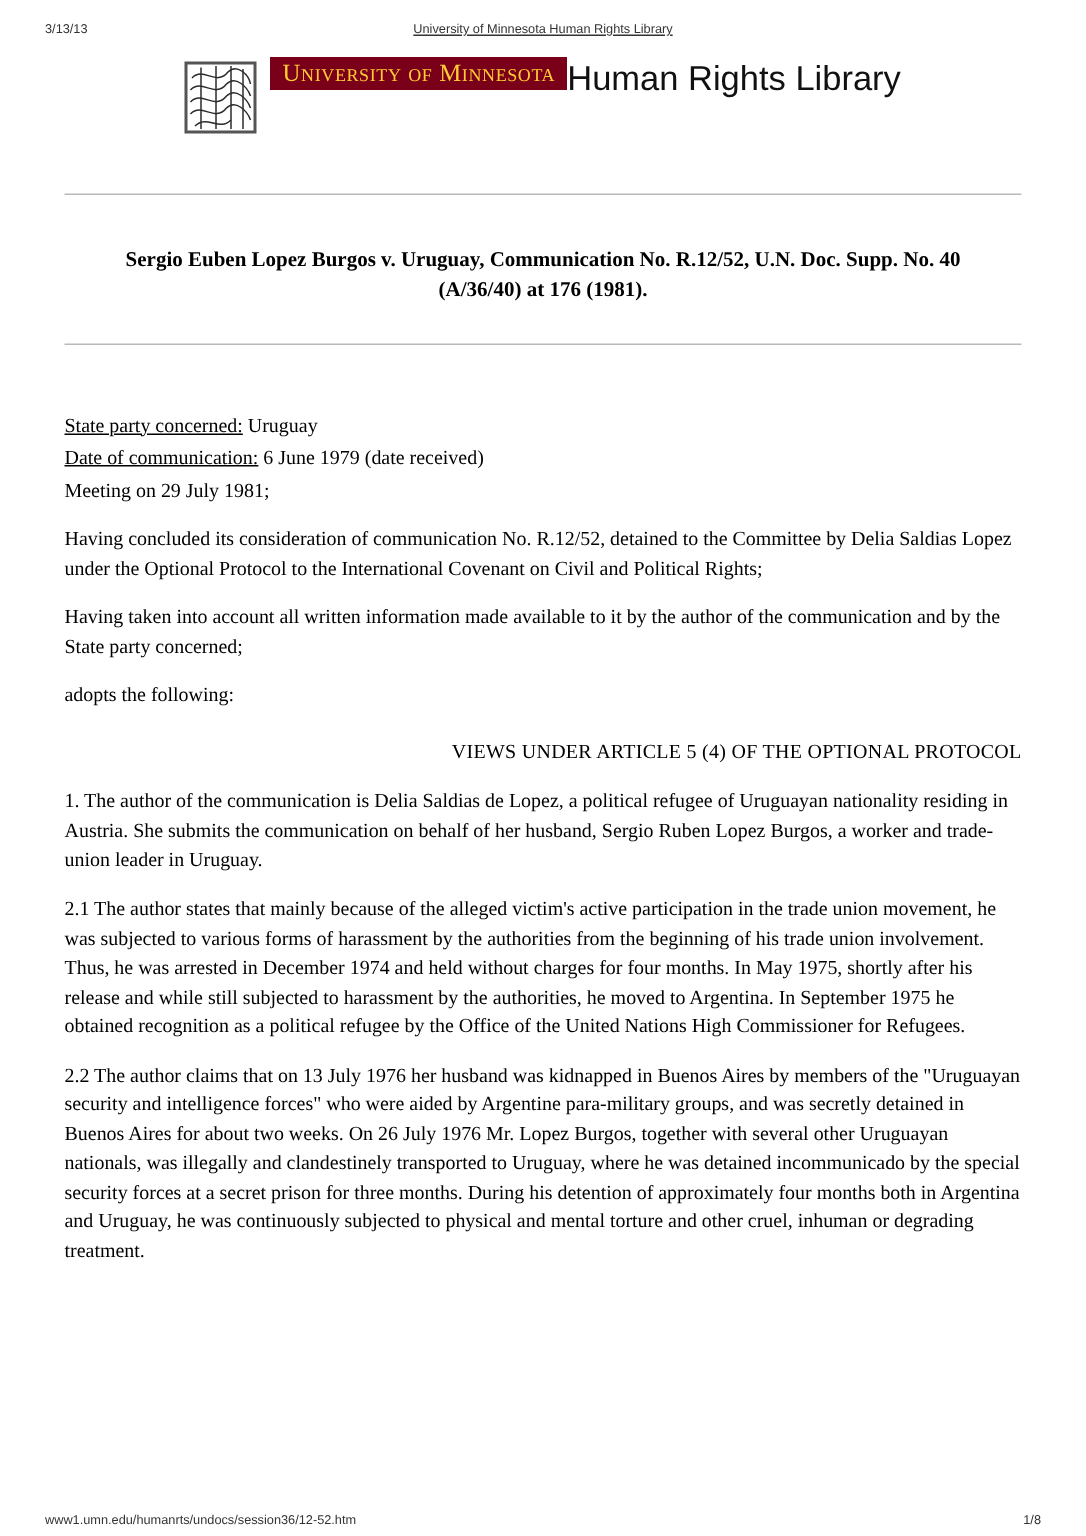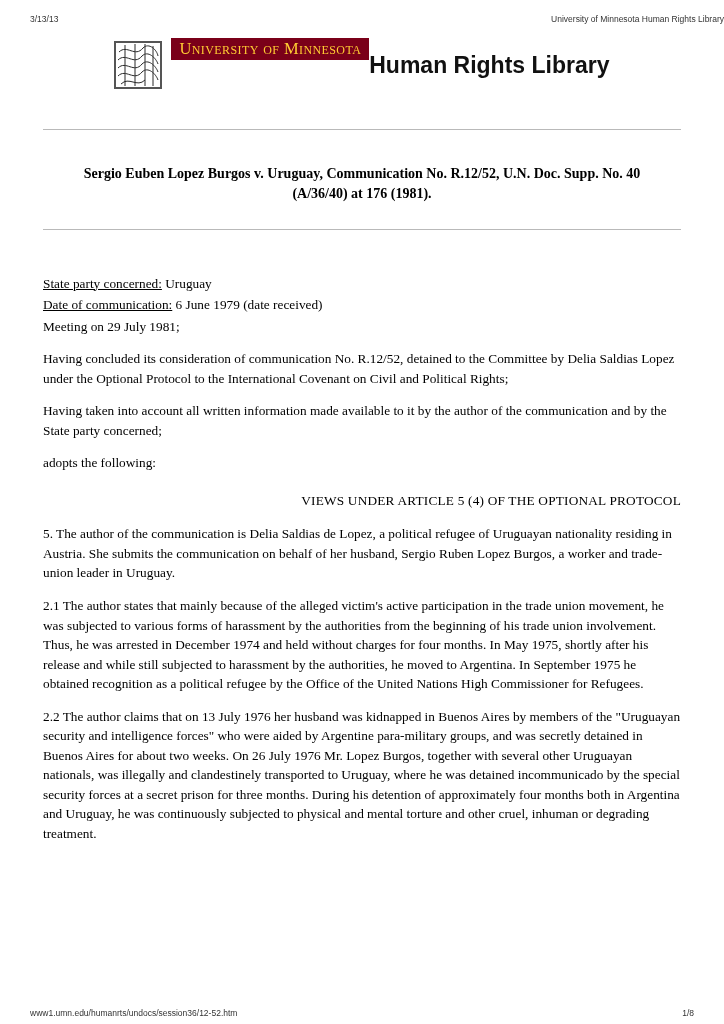--- a/index.html
+++ b/index.html
@@ -33,22 +33,23 @@
   }
   .print-header .date {
     position: absolute;
     left: 30px;
     top: 0;
   }
   .print-header .title {
     position: absolute;
     left: 0;
     width: 724px;
-    text-align: right;
-    top: 0;
+    text-align: center;
+    top: 0;
+    text-decoration: underline;
   }
   
   .print-footer {
     position: absolute;
     bottom: 16px;
     left: 0;
     width: 724px;
     font-family: "Liberation Sans", sans-serif;
     font-size: 8.5px;
     color: #333333;
@@ -105,24 +106,23 @@
     font-size: 16.5px;
     letter-spacing: 0.4px;
     padding: 2px 8px 3px 8px;
     line-height: 1.05;
     white-space: nowrap;
   }
   .logo-sub {
     font-family: "Liberation Sans", sans-serif;
     font-size: 23px;
     color: #111111;
-    margin-top: 15px;
+    margin-top: 2px;
     line-height: 1.1;
     white-space: nowrap;
-    font-weight: bold;
   }
   
   .hr {
     border: 0;
     border-top: 1px solid #b9b9b9;
     margin: 0;
     width: 100%;
   }
   .hr-top { margin-top: 40px; }
   .hr-bottom { margin-top: 24px; }
@@ -214,21 +214,21 @@
         <span>6 June 1979 (date received)</span>
       </div>
 
       <p class="para">Meeting on 29 July 1981;</p>
       <p class="para">Having concluded its consideration of communication No. R.12/52, detained to the Committee by Delia Saldias Lopez under the Optional Protocol to the International Covenant on Civil and Political Rights;</p>
       <p class="para">Having taken into account all written information made available to it by the author of the communication and by the State party concerned;</p>
       <p class="para">adopts the following:</p>
 
       <div class="views-heading">VIEWS UNDER ARTICLE 5 (4) OF THE OPTIONAL PROTOCOL</div>
 
-      <p class="para">5.  The author of the communication is Delia Saldias de Lopez, a political refugee of Uruguayan nationality residing in Austria. She submits the communication on behalf of her husband, Sergio Ruben Lopez Burgos, a worker and trade-union leader in Uruguay.</p>
+      <p class="para">1.  The author of the communication is Delia Saldias de Lopez, a political refugee of Uruguayan nationality residing in Austria. She submits the communication on behalf of her husband, Sergio Ruben Lopez Burgos, a worker and trade-union leader in Uruguay.</p>
       <p class="para">2.1 The author states that mainly because of the alleged victim's active participation in the trade union movement, he was subjected to various forms of harassment by the authorities from the beginning of his trade union involvement. Thus, he was arrested in December 1974 and held without charges for four months. In May 1975, shortly after his release and while still subjected to harassment by the authorities, he moved to Argentina. In September 1975 he obtained recognition as a political refugee by the Office of the United Nations High Commissioner for Refugees.</p>
       <p class="para">2.2 The author claims that on 13 July 1976 her husband was kidnapped in Buenos Aires by members of the "Uruguayan security and intelligence forces" who were aided by Argentine para-military groups, and was secretly detained in Buenos Aires for about two weeks. On 26 July 1976 Mr. Lopez Burgos, together with several other Uruguayan nationals, was illegally and clandestinely transported to Uruguay, where he was detained incommunicado by the special security forces at a secret prison for three months. During his detention of approximately four months both in Argentina and Uruguay, he was continuously subjected to physical and mental torture and other cruel, inhuman or degrading treatment.</p>
 
     </div>
   </div>
 
   <div class="print-footer">
     <span class="url">www1.umn.edu/humanrts/undocs/session36/12-52.htm</span>
     <span class="pageno">1/8</span>
   </div>

